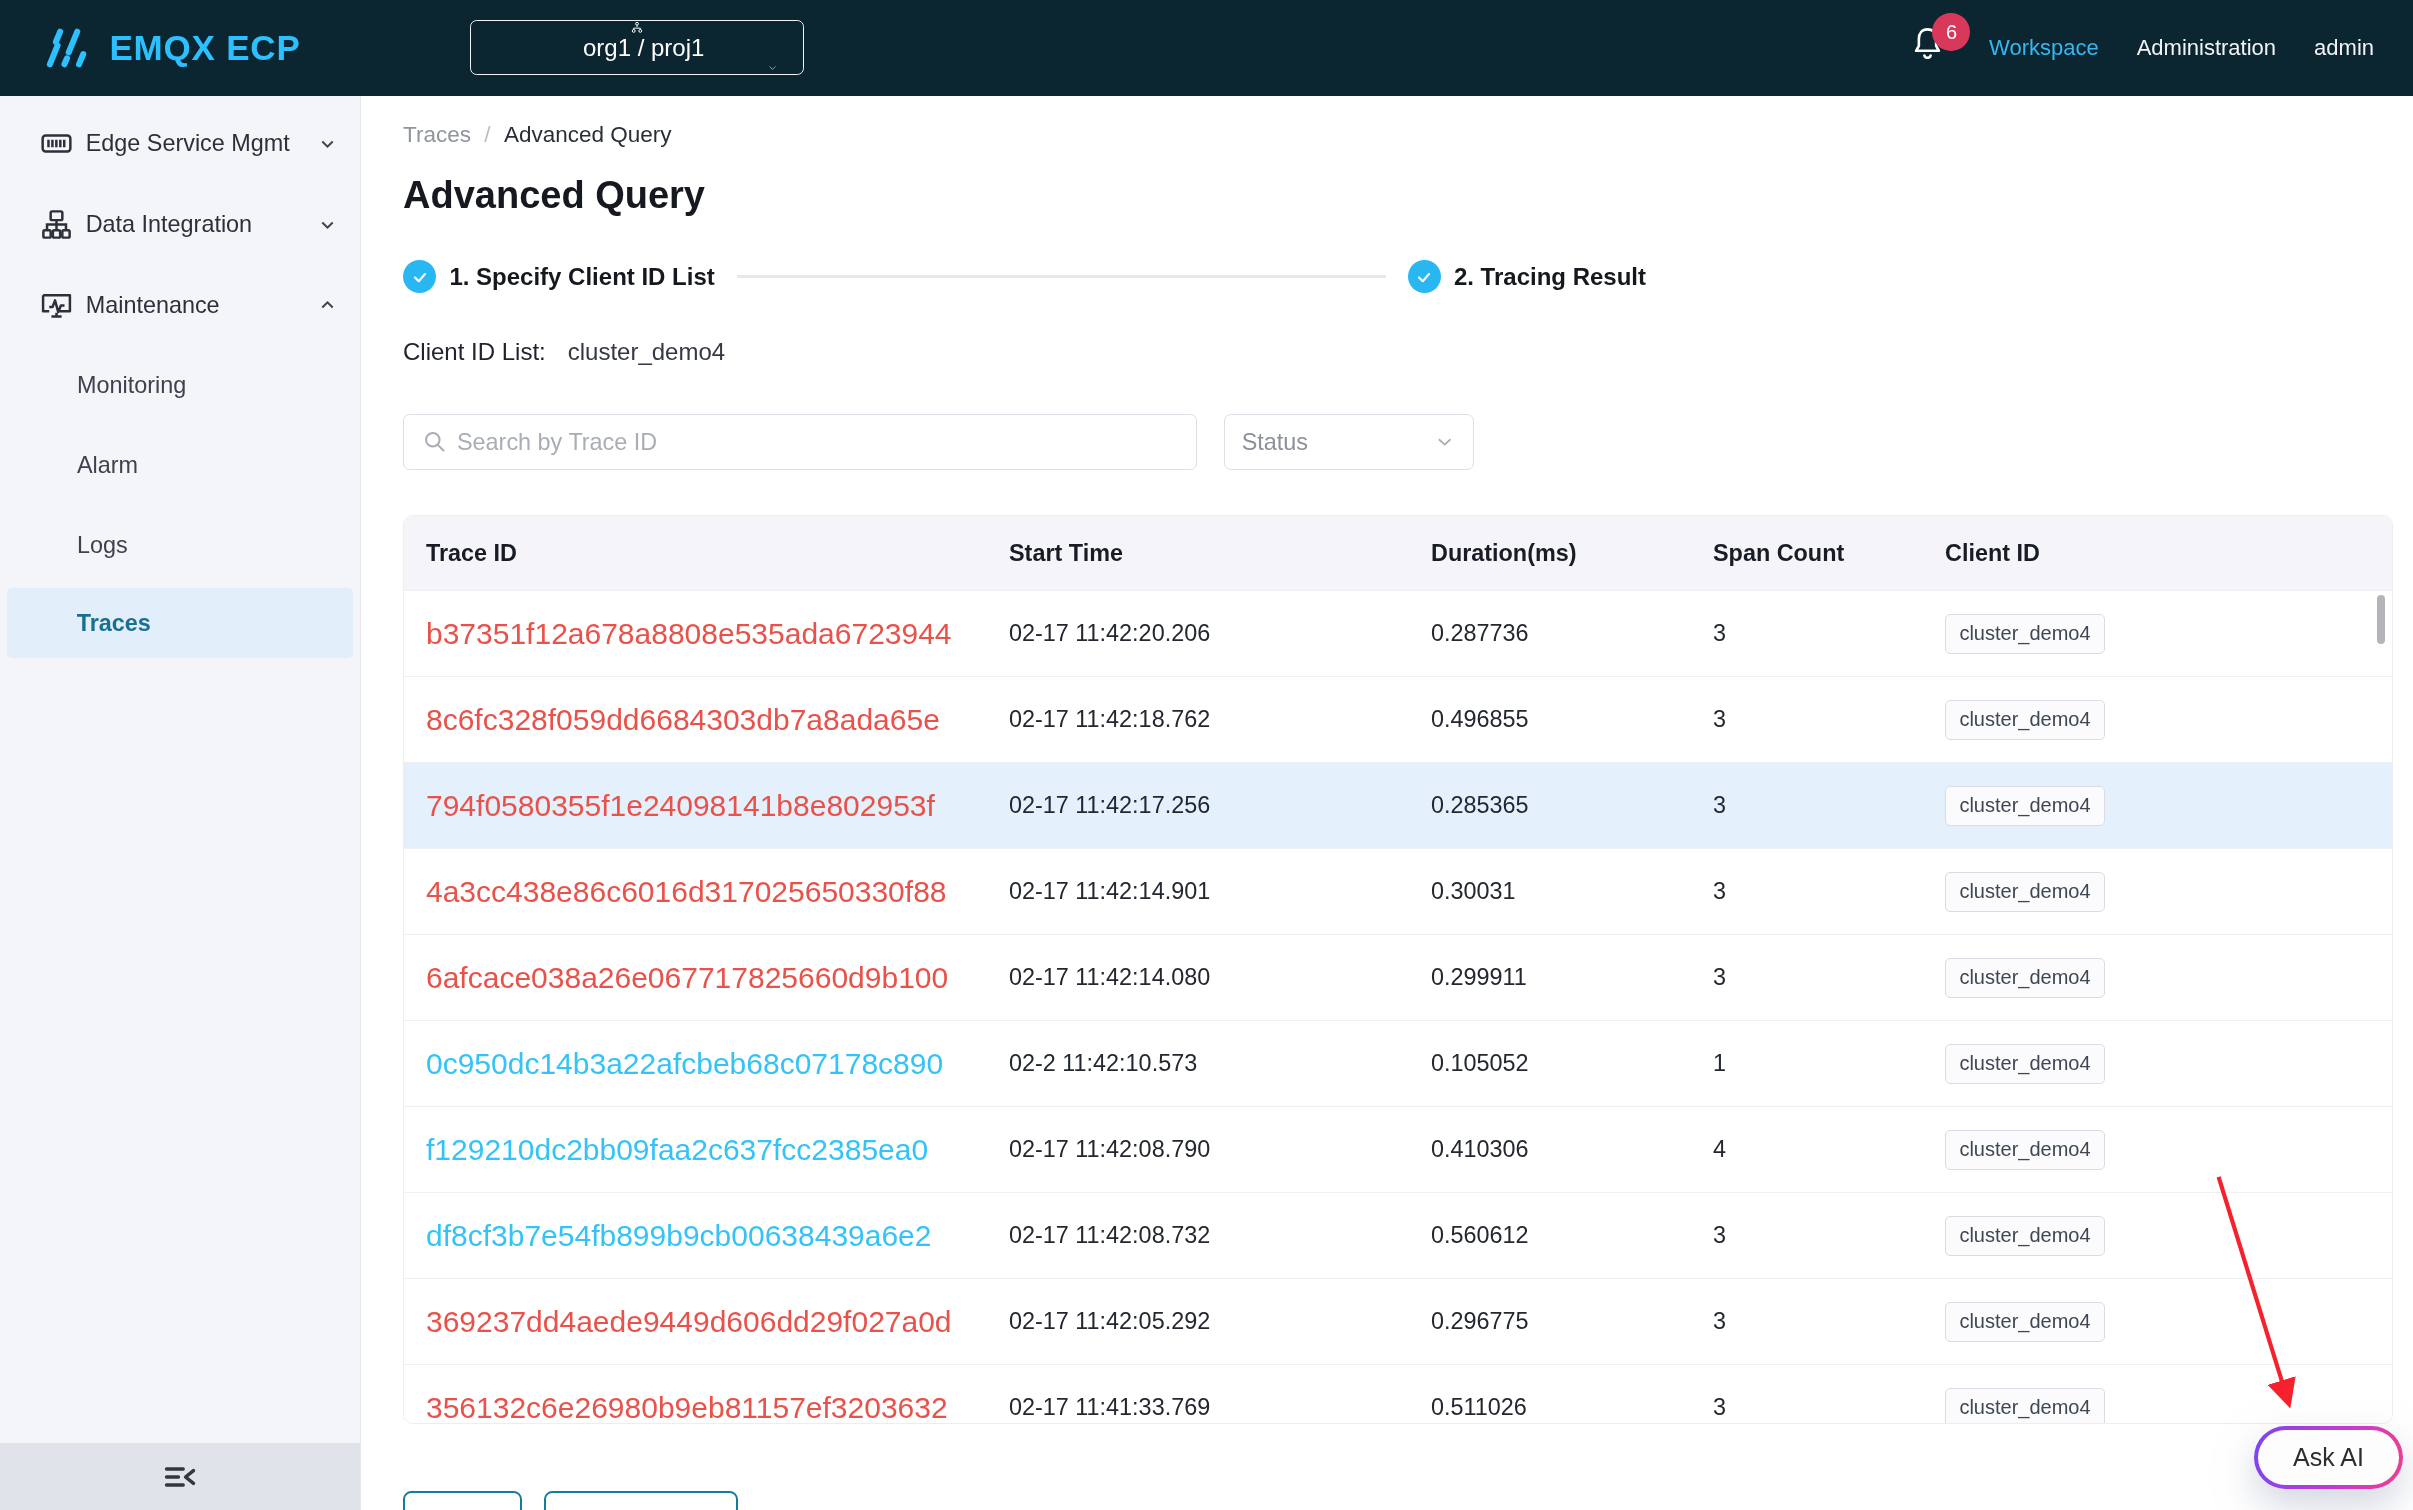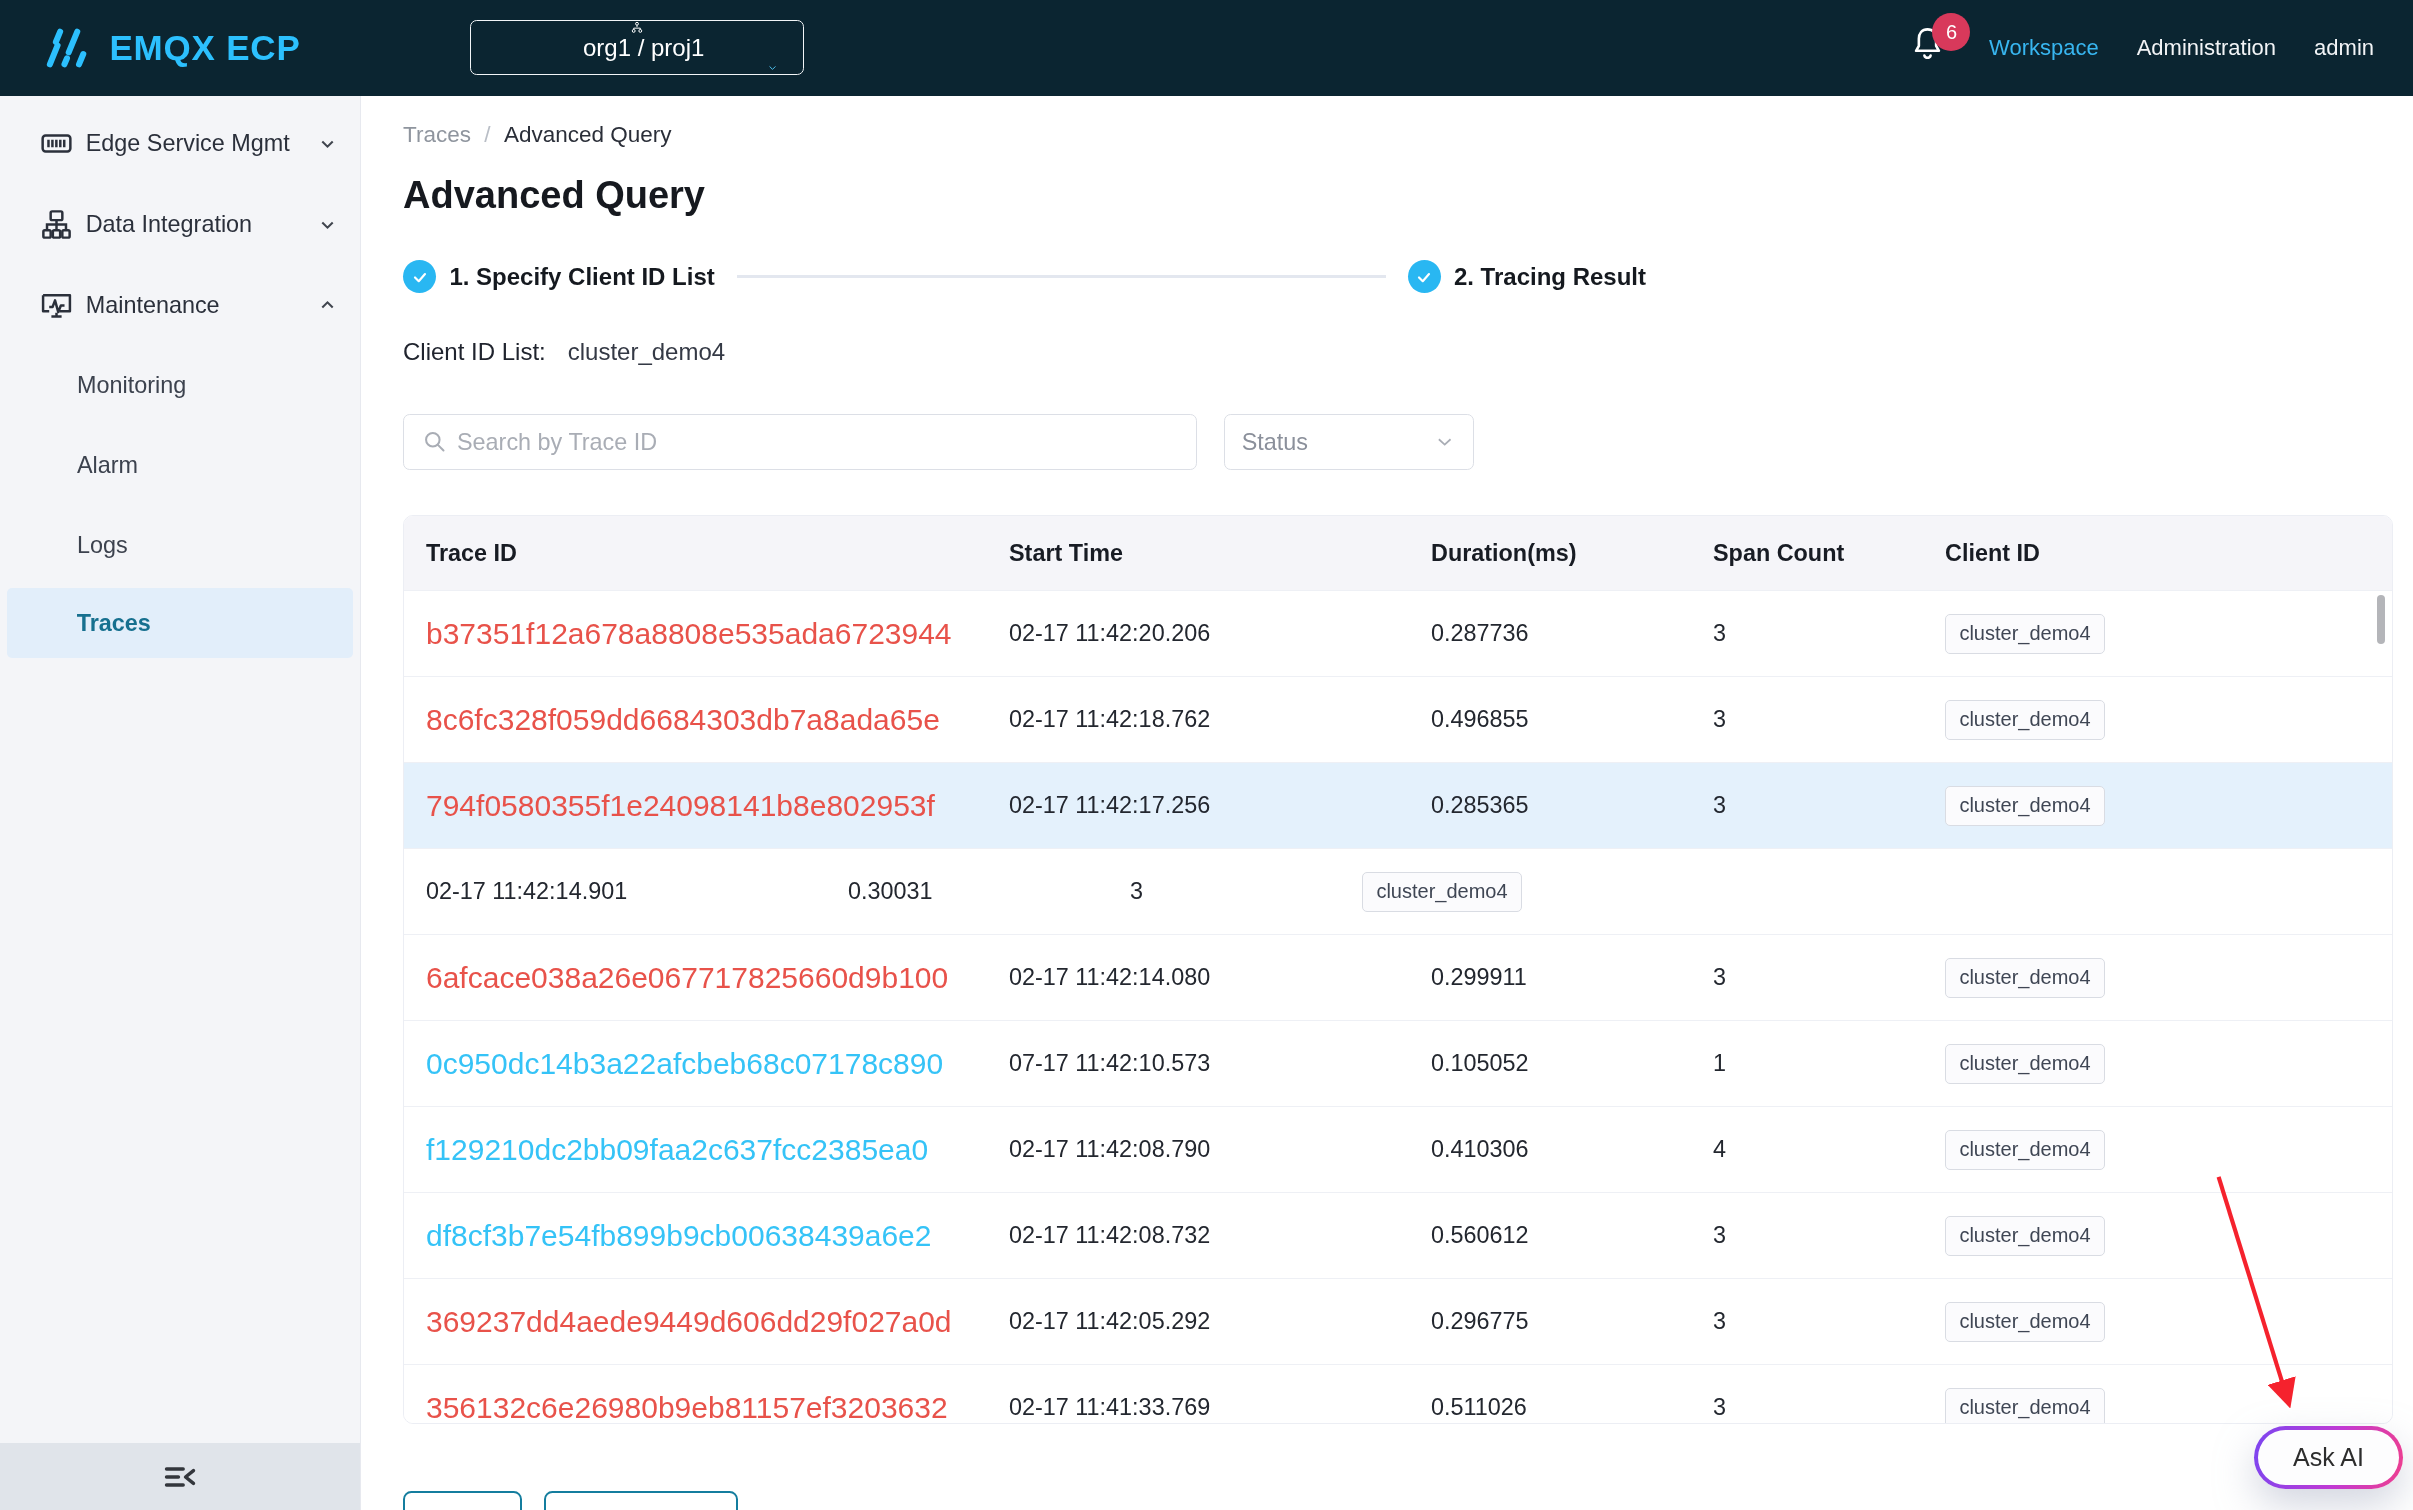--- a/index.html
+++ b/index.html
@@ -312,20 +312,23 @@
     </div>
     <div class="col2 cell-start">02-17 11:42:17.256</div>
     <div class="col3 cell-duration">0.285365</div>
     <div class="col4 cell-span">3</div>
     <div class="col5">
       <span class="tag">cluster_demo4</span>
     </div>
   </div>
 
   <div class="trow">
+    <div class="col1">
+      <a class="trace-link link-red">4a3cc438e86c6016d317025650330f88</a>
+    </div>
     <div class="col2 cell-start">02-17 11:42:14.901</div>
     <div class="col3 cell-duration">0.30031</div>
     <div class="col4 cell-span">3</div>
     <div class="col5">
       <span class="tag">cluster_demo4</span>
     </div>
   </div>
 
   <div class="trow">
     <div class="col1">
@@ -336,21 +339,21 @@
     <div class="col4 cell-span">3</div>
     <div class="col5">
       <span class="tag">cluster_demo4</span>
     </div>
   </div>
 
   <div class="trow">
     <div class="col1">
       <a class="trace-link link-blue">0c950dc14b3a22afcbeb68c07178c890</a>
     </div>
-    <div class="col2 cell-start">07-17 11:42:10.573</div>
+    <div class="col2 cell-start">02-2 11:42:10.573</div>
     <div class="col3 cell-duration">0.105052</div>
     <div class="col4 cell-span">1</div>
     <div class="col5">
       <span class="tag">cluster_demo4</span>
     </div>
   </div>
 
   <div class="trow">
     <div class="col1">
       <a class="trace-link link-blue">f129210dc2bb09faa2c637fcc2385ea0</a>

